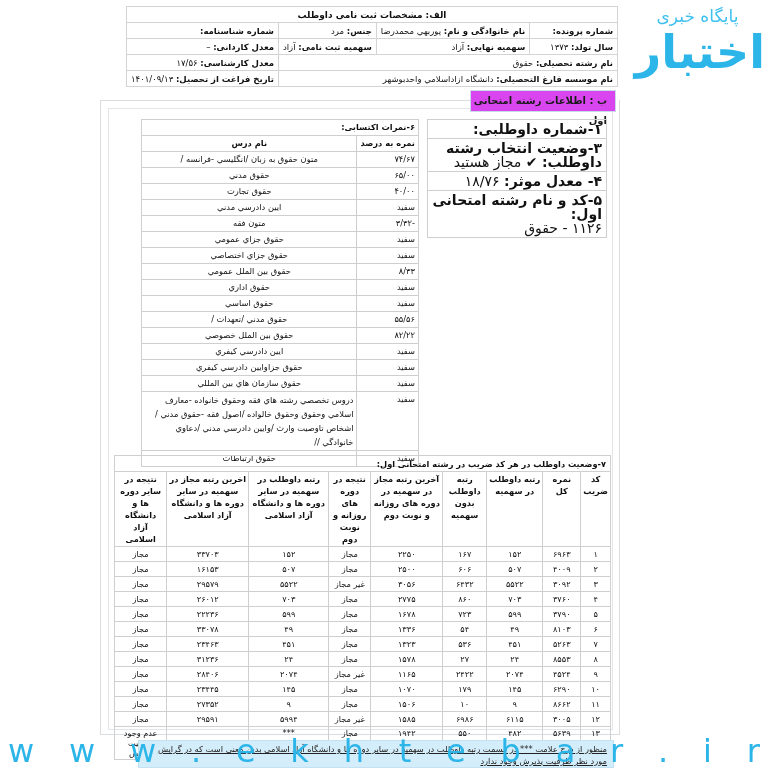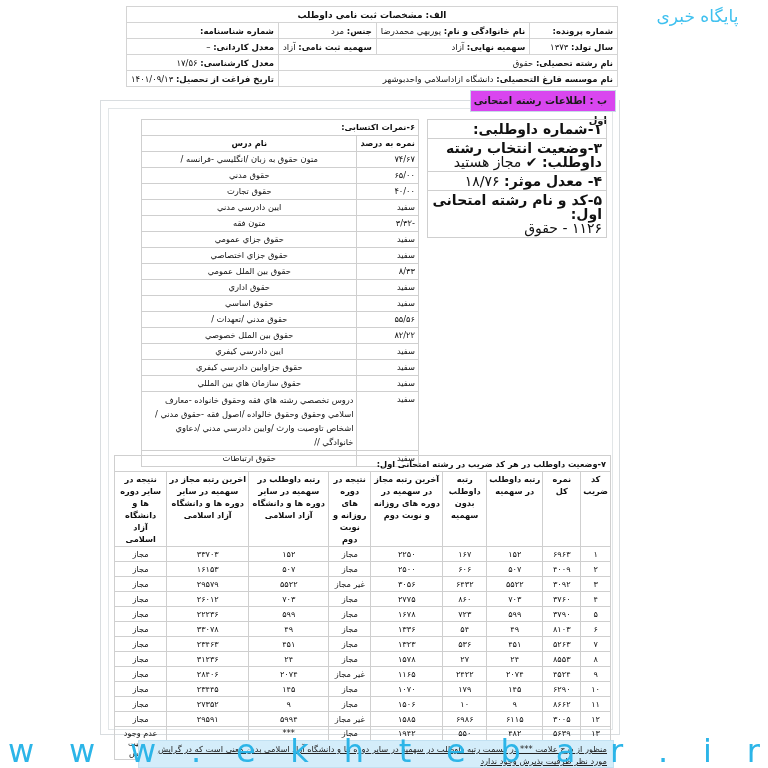--- a/index.html
+++ b/index.html
@@ -49,20 +49,21 @@
 
   
   .watermark { position: absolute; left: 0; top: 735px; width: 768px; height: 33px; direction: ltr; display: flex; justify-content: space-between; padding: 0 8px; font-family: "DejaVu Sans", sans-serif; font-size: 32px; line-height: 33px; color: #2cb5e8; font-weight: normal; pointer-events: none; }
   .watermark span { display: inline-block; }
 </style>
 </head>
 <body>
 
 <div class="logo">
   <div class="small">پایگاه خبری</div>
+  <div class="big">اختبار</div>
 </div>
 
 <table class="sec-a">
   <tbody>
       <tr>
     <td colspan="4" class="title">الف: مشخصات ثبت نامی داوطلب</td>
   </tr>
   <tr>
     <td style="width:150px"><span class="b">شماره پرونده:</span> <span></span></td>
     <td style="width:150px"><span class="b">نام خانوادگی و نام:</span> <span>پوربهي محمدرضا</span></td>

